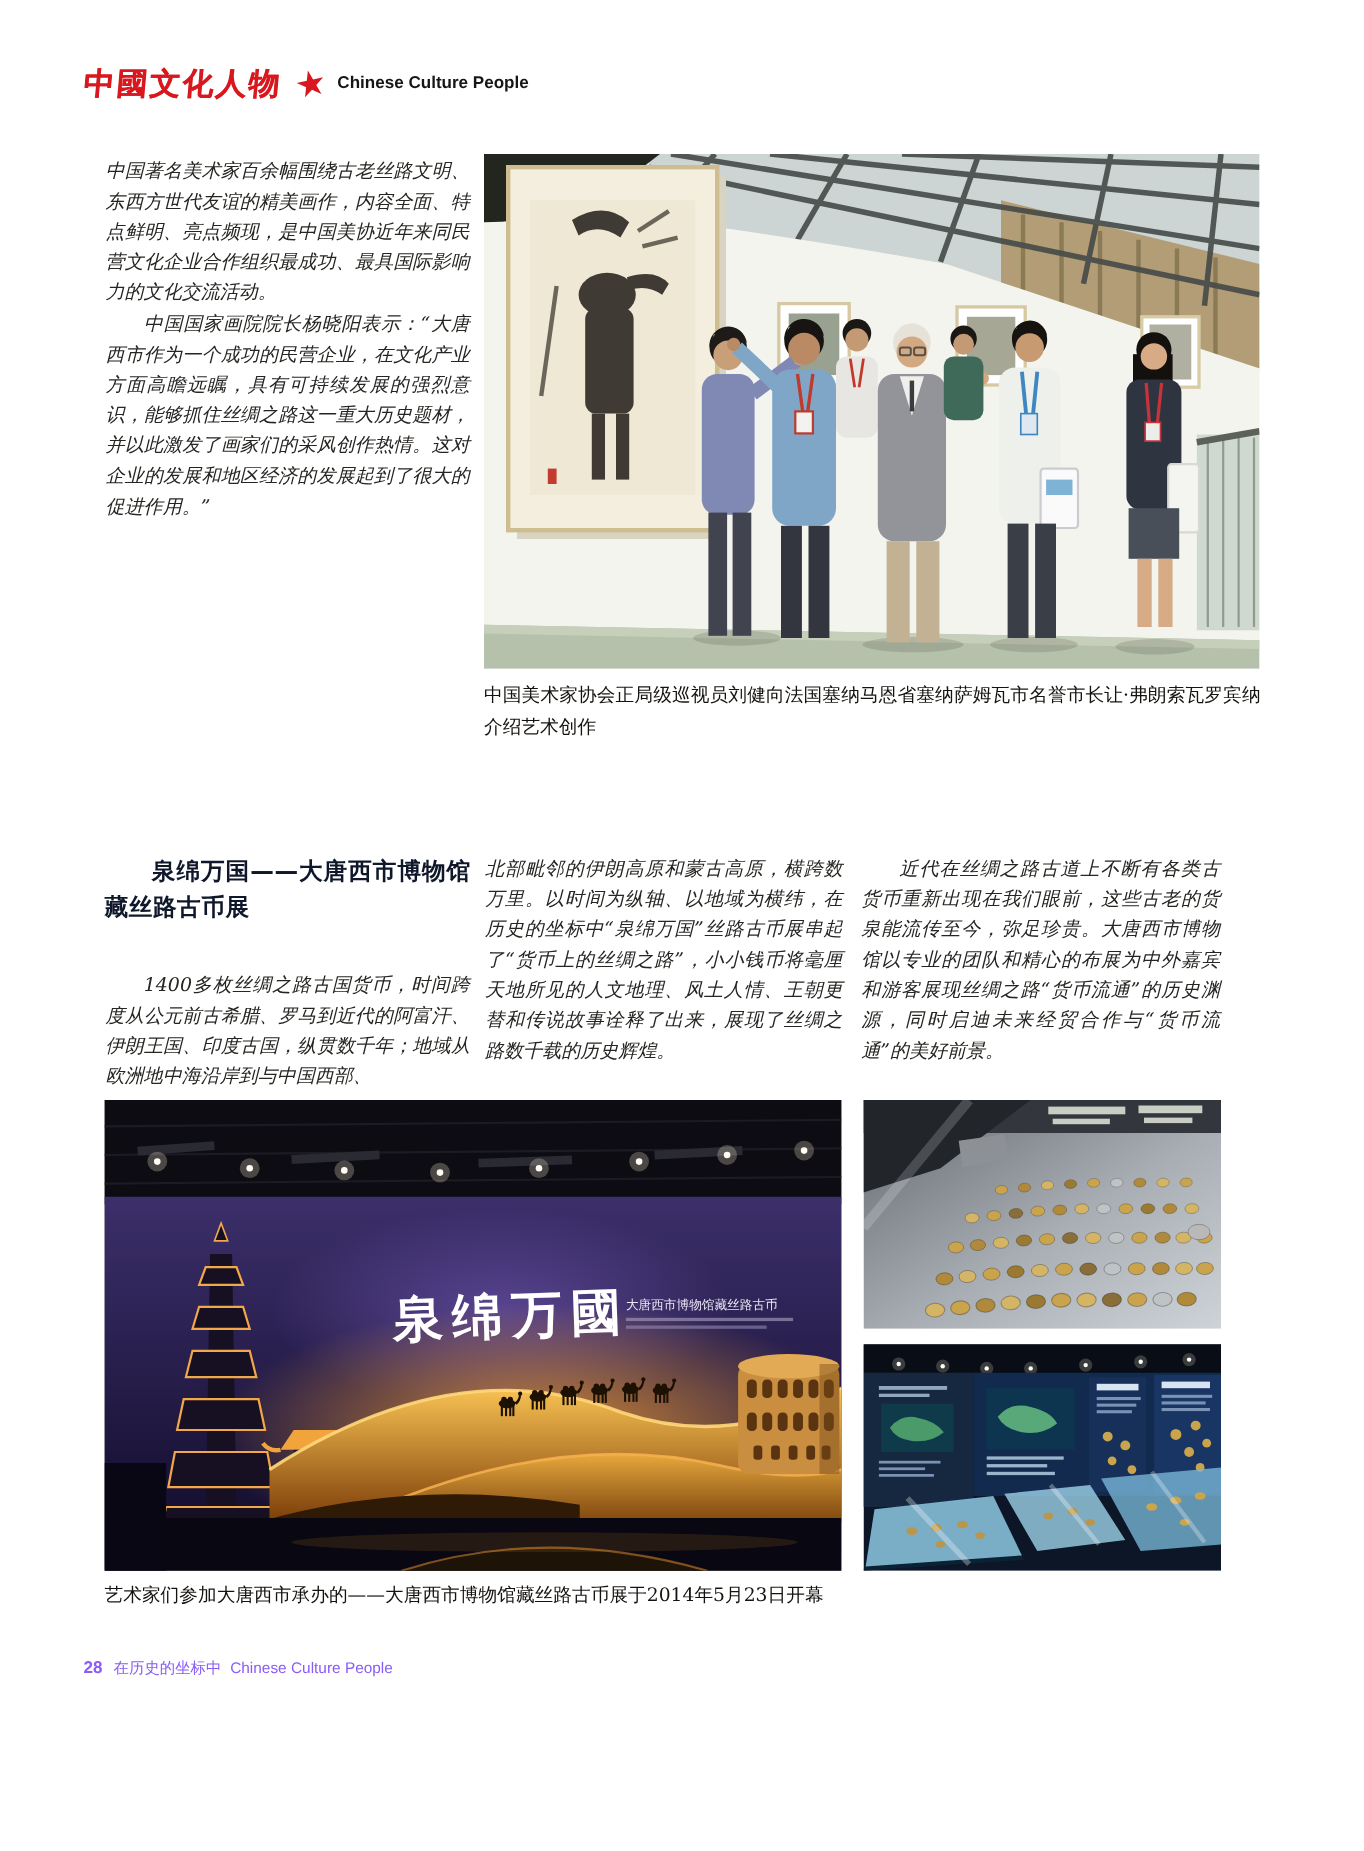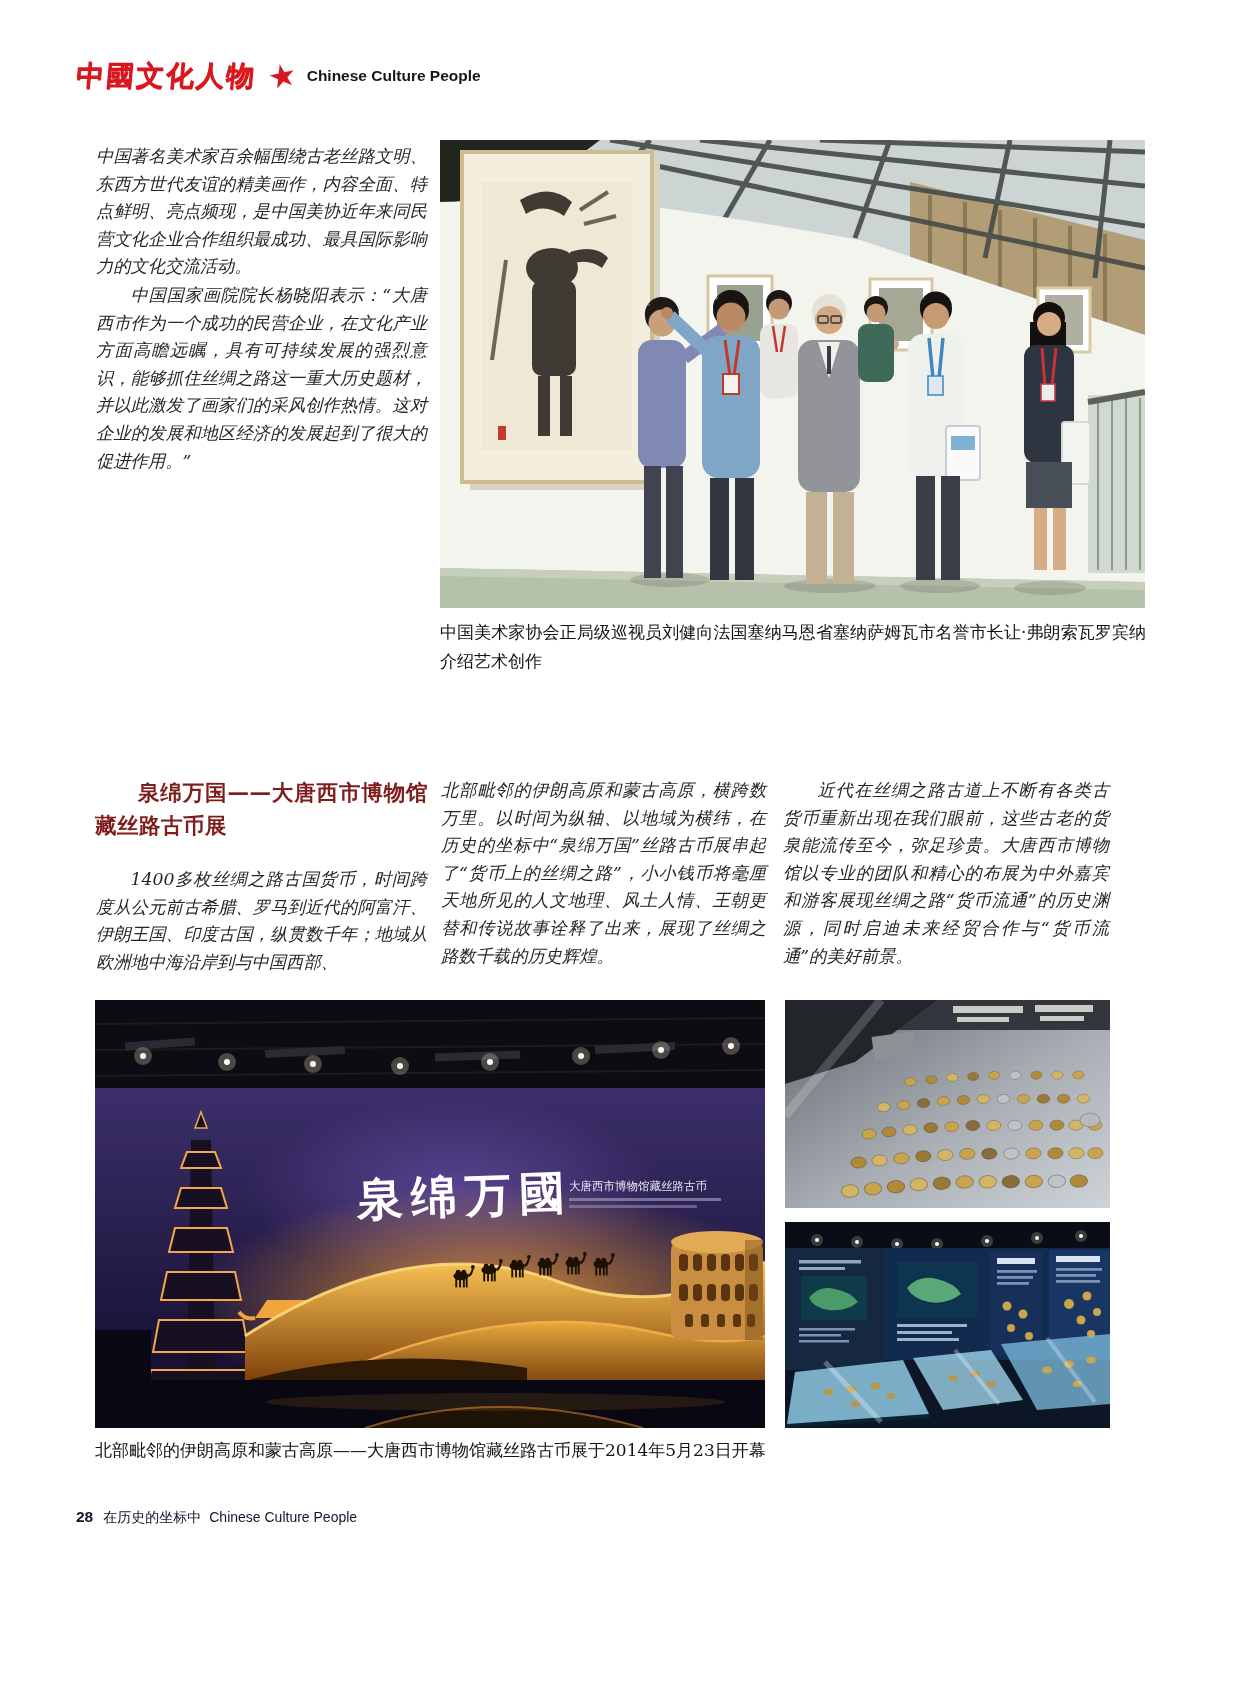--- a/index.html
+++ b/index.html
@@ -20,39 +20,39 @@
   
   .bodytext{font-size:17.3px;line-height:27.6px;text-align:justify;color:#262522;}
   .bodytext p{margin:1px;font-style:italic;}
   .ind{text-indent:2em;}
 
   .col-left{left:95px;top:142px;width:333px;}
   .colm1{left:95px;top:776px;width:333px;}
   .colm2{left:440px;top:776px;width:327px;}
   .colm3{left:782px;top:776px;width:328px;}
 
-  .heading{font-family:"DejaVu Sans","Liberation Sans",sans-serif;font-weight:bold;color:#7f1d1d;
-           font-size:21.5px;line-height:33px;margin:0 0 24px 0;text-indent:2em;letter-spacing:0.5px;}
+  .heading{font-family:"DejaVu Sans","Liberation Sans",sans-serif;font-weight:bold;color:#0f172a;
+           font-size:21.5px;line-height:33px;margin:0 0 41px 0;text-indent:2em;letter-spacing:0.5px;}
 
   
   .photo-gallery{left:440px;top:140px;width:705px;height:468px;}
   .photo-exhibit{left:95px;top:1000px;width:670px;height:428px;}
   .photo-coins{left:785px;top:1000px;width:325px;height:208px;}
   .photo-hall{left:785px;top:1222px;width:325px;height:206px;}
   .photo-gallery svg,.photo-exhibit svg,.photo-coins svg,.photo-hall svg{display:block;}
 
   
   .caption{font-size:17px;line-height:29px;color:#15130f;text-align:justify;
            font-family:"DejaVu Serif",serif;}
   .cap1{left:440px;top:618px;width:706px;}
   .cap2{left:95px;top:1436px;width:690px;}
 
   
   .page-footer{left:76px;top:1508px;display:flex;align-items:baseline;
-               font-family:"Liberation Sans","DejaVu Sans",sans-serif;color:#0f172a;}
+               font-family:"Liberation Sans","DejaVu Sans",sans-serif;color:#8b5cf6;}
   .pg-num{font-weight:bold;font-size:15.5px;margin-right:10px;}
   .pg-cn{font-size:14px;margin-right:8px;}
   .pg-en{font-size:14px;}
 </style>
 </head>
 <body>
 
 <div class="page">
 
   <header class="abs masthead">
@@ -557,21 +557,21 @@
             <ellipse cx="306" cy="138" rx="5" ry="3.5"></ellipse>
             <ellipse cx="292" cy="162" rx="4.5" ry="3"></ellipse>
           </g>
         <line x1="40" y1="140" x2="96" y2="200" stroke="#ffffff" stroke-width="5" opacity="0.3"></line>
         <line x1="170" y1="128" x2="214" y2="182" stroke="#ffffff" stroke-width="4" opacity="0.3"></line>
         <line x1="262" y1="116" x2="310" y2="180" stroke="#ffffff" stroke-width="4" opacity="0.28"></line>
       </g>
     </svg>
   </figure>
 
-  <p class="abs caption cap2">北部毗邻的伊朗高原和蒙古高原——大唐西市博物馆藏丝路古币展于2014年5月23日开幕</p>
+  <p class="abs caption cap2">艺术家们参加大唐西市承办的——大唐西市博物馆藏丝路古币展于2014年5月23日开幕</p>
 
   <footer class="abs page-footer">
     <span class="pg-num">28</span>
     <span class="pg-cn">在历史的坐标中</span>
     <span class="pg-en">Chinese Culture People</span>
   </footer>
 
 </div>
 
 </body></html>

